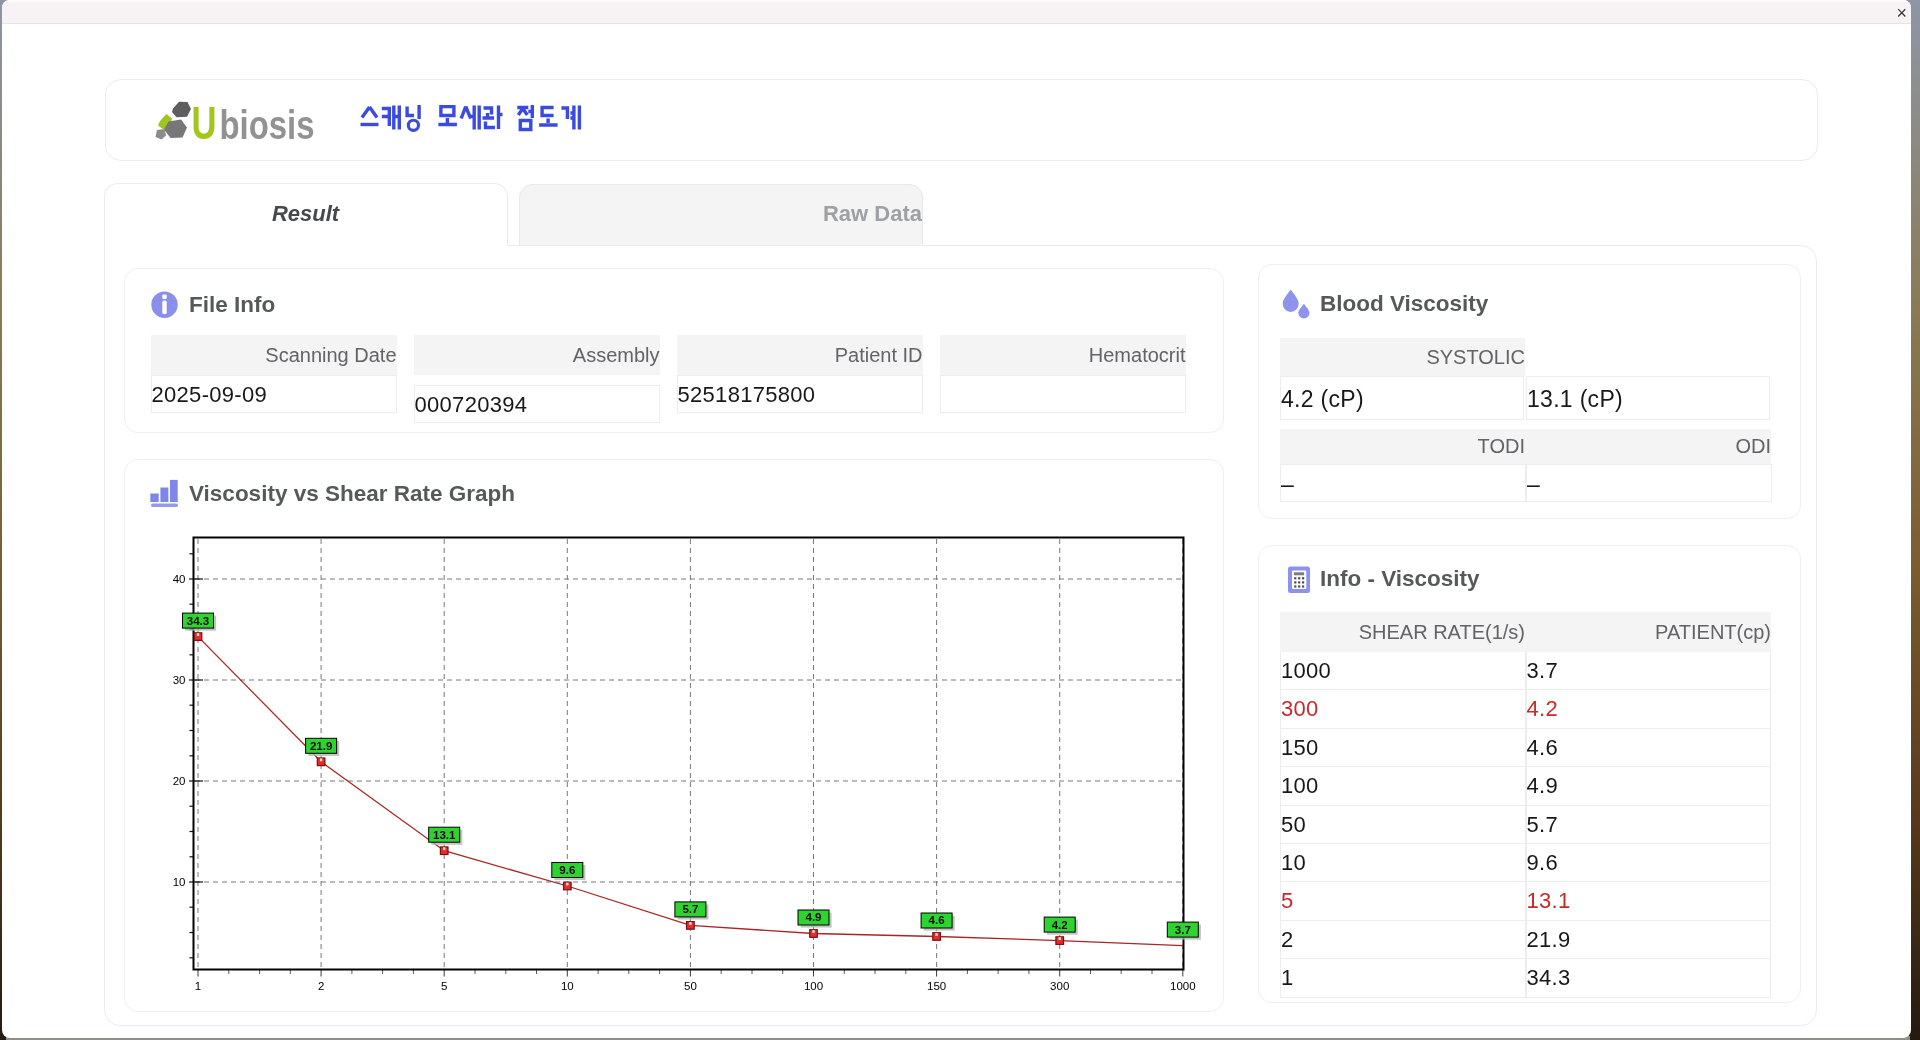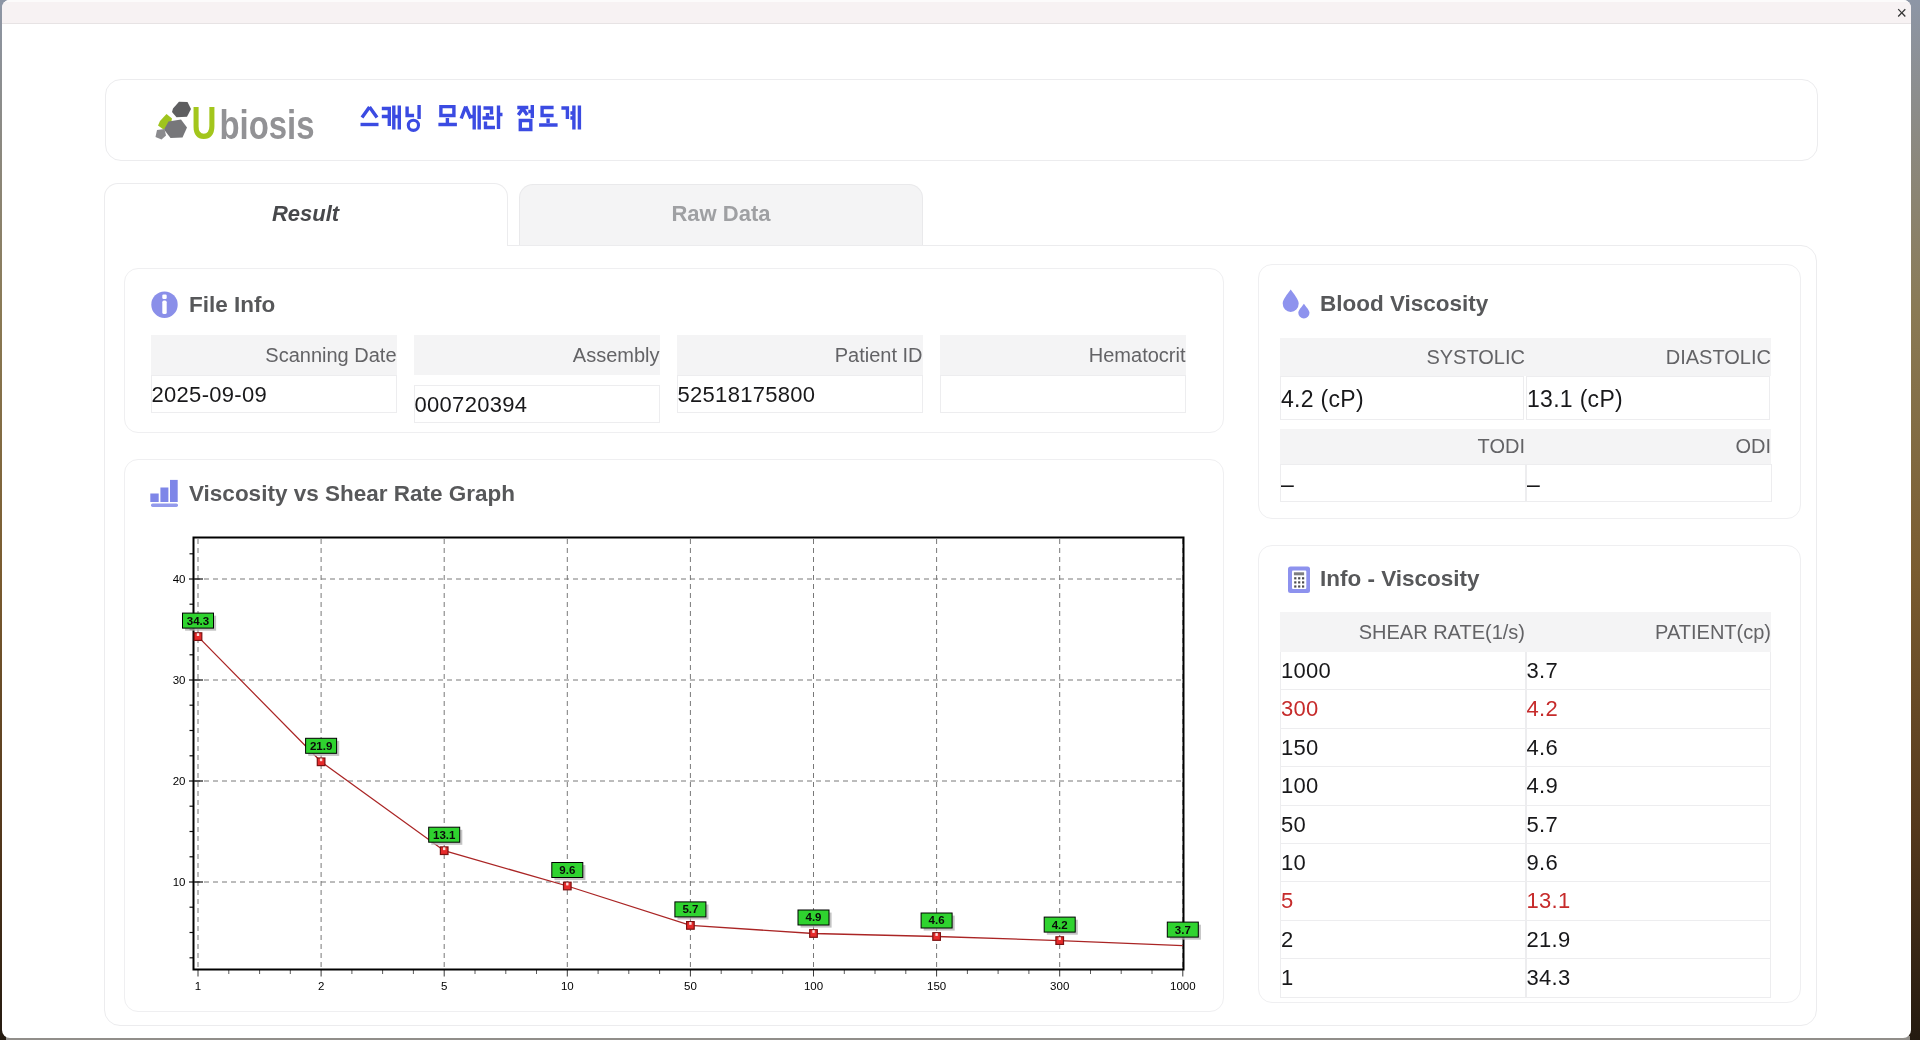--- a/index.html
+++ b/index.html
@@ -8,21 +8,21 @@
 .window { position:absolute; left:2px; top:0px; width:1909px; height:1038px; background:#fff; border-radius:8px; overflow:hidden; z-index:1; }
 .content { position:absolute; left:0; top:0; width:1920px; height:1040px; z-index:2; }
 .titlebar { position:absolute; left:0; top:0; width:100%; height:24px; background:#f7f2f3; border-bottom:1px solid #e7e3e4; }
 .titlebar::before { content:""; position:absolute; left:0; top:0; width:100%; height:2px; background:#fcfbfb; }
 .close { position:absolute; right:4px; top:3px; font-size:18px; color:#363636; font-weight:400; }
 .headercard { position:absolute; left:105px; top:79px; width:1713px; height:82px; background:#fff; border:1px solid #ececee; border-radius:16px; }
 .logo { position:absolute; left:40px; top:6px; }
 .ktitle { position:absolute; left:253px; top:25px; }
 .tab { position:absolute; top:183px; height:63px; font-size:22px; font-weight:bold; text-align:center; line-height:60px; border-radius:14px 14px 0 0; }
 .tab.result { left:103.5px; width:404px; background:#fff; border:1px solid #ececee; border-bottom:none; color:#47484b; z-index:3;font-style:italic; }
-.tab.raw { left:519px; top:184px; width:404px; height:61px; background:#f4f4f5; border:1px solid #e9e9eb; border-bottom:none; color:#9fa0a3; line-height:58px; z-index:1; }
+.tab.raw { left:519px; top:184px; width:404px; height:61px; background:#f4f4f5; border:1px solid #e9e9eb; border-bottom:none; color:#9fa0a3; line-height:58px; z-index:1;text-align:right; }
 .panel { position:absolute; left:103.5px; top:245px; width:1713px; height:781px; background:#fff; border:1px solid #ececee; border-radius:0 16px 16px 16px; z-index:2; }
 .card { position:absolute; background:#fff; border:1px solid #efeff1; border-radius:14px; z-index:4; }
 .fileinfo { left:124px; top:268px; width:1100px; height:165px; }
 .graphcard { left:124px; top:459px; width:1100px; height:553px; }
 .bloodcard { left:1258px; top:264px; width:543px; height:255px; }
 .shearcard { left:1258px; top:545px; width:543px; height:458px; }
 .hd { position:absolute; font-size:22.5px; font-weight:bold; color:#57585a; z-index:5; }
 .ic { position:absolute; z-index:5; }
 .th { position:absolute; background:#f4f4f5; color:#636366; font-size:20px; text-align:right; z-index:5; }
 .td { position:absolute; background:#fff; border:1px solid #ededef; color:#18181a; font-size:22px; letter-spacing:0.3px; z-index:5; }
@@ -257,21 +257,20 @@
         <rect x="1167.3" y="922.1" width="31" height="15" class="lb"></rect>
         <text x="1182.8" y="933.5" class="lbt">3.7</text>
       </g>
 </svg>
   <svg class="ic" style="left:1281px;top:287px" width="34" height="34" viewBox="0 0 34 34">
 <path d="M9.7 2.6 C6.5 7.3 1.7 12.3 1.7 16.6 a8 8.3 0 0 0 16 0 C17.7 12.3 12.9 7.3 9.7 2.6 Z" fill="#8e93ee"></path>
 <path d="M22.9 16.8 C21 19.6 17.3 23.2 17.3 25.8 a5.6 5.6 0 0 0 11.2 0 C28.5 23.2 24.8 19.6 22.9 16.8 Z" fill="#8e93ee"></path>
 </svg>
   <div class="hd" style="left:1320px;top:291px">Blood Viscosity</div>
   <div class="th" style="left:1280px;top:338px;width:245px;height:38px;line-height:38px">SYSTOLIC</div>
-    <div class="th" style="left:1525px;top:338px;width:246px;height:38px;line-height:38px">DIASTOLIC</div>
     <div class="td big" style="left:1280px;top:376px;width:244px;height:44px;line-height:44px">4.2 (cP)</div>
     <div class="td big" style="left:1526px;top:376px;width:244px;height:44px;line-height:44px">13.1 (cP)</div>
     <div class="th" style="left:1280px;top:429px;width:245px;height:35px;line-height:35px">TODI</div>
     <div class="th" style="left:1525px;top:429px;width:246px;height:35px;line-height:35px">ODI</div>
     <div class="td big" style="left:1280px;top:464px;width:246px;height:38px;line-height:38px">–</div>
     <div class="td big" style="left:1526px;top:464px;width:246px;height:38px;line-height:38px">–</div>
   <svg class="ic" style="left:1287px;top:565px" width="26" height="30" viewBox="0 0 26 30">
 <rect x="1" y="1.5" width="22" height="26.5" rx="2.5" fill="#8d92ee"></rect>
 <rect x="5" y="5.5" width="14.3" height="18.6" rx="1" fill="#fff"></rect>
 <rect x="6.9" y="7.3" width="10.2" height="3" fill="#7d7d80"></rect>

